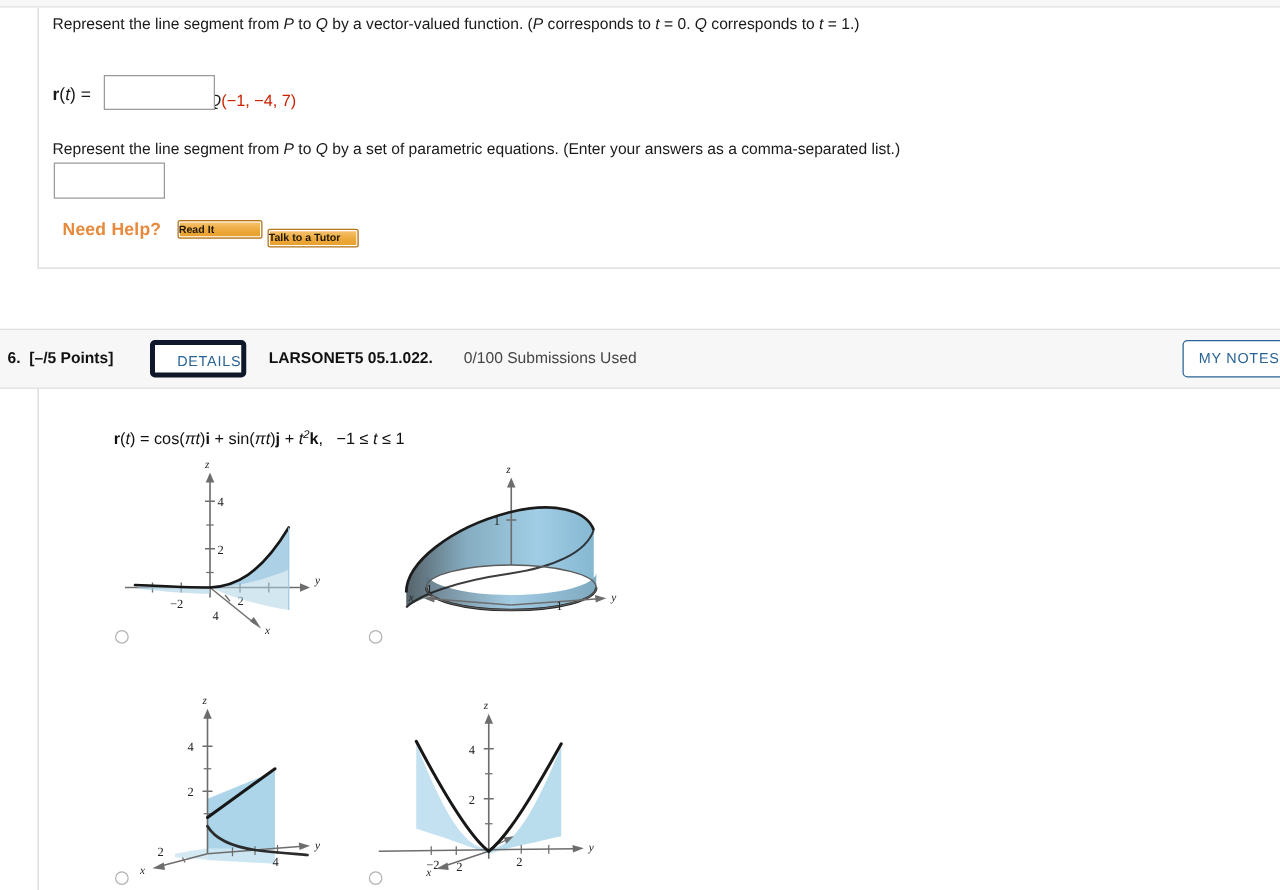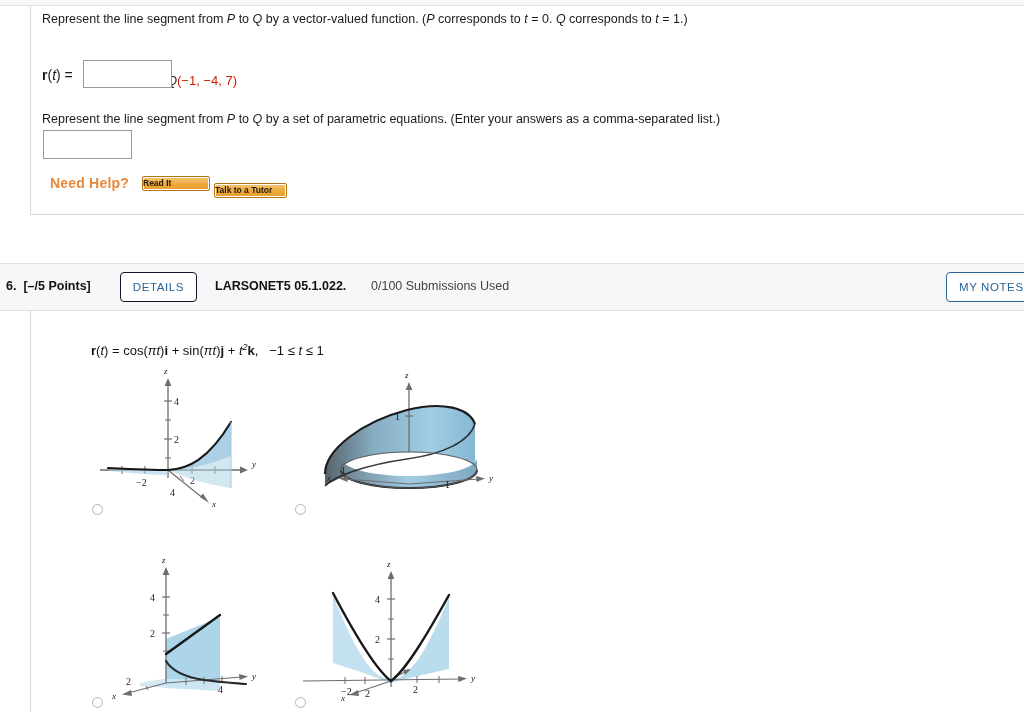--- a/index.html
+++ b/index.html
@@ -92,27 +92,27 @@
     box-sizing:border-box;
   }
   .qnum{
     position:absolute;left:6px;top:279px;
     font-size:12.5px;font-weight:bold;color:#111;white-space:nowrap;
   }
   .details-btn{
     position:absolute;left:120px;top:272px;
     width:77px;height:30px;
     box-sizing:border-box;
-    border:1px solid #0f172a;
+    border:4px solid #0f172a;
     border-radius:4px;
     background:#ffffff;
     color:#2a6496;
     font-size:11.5px;
     letter-spacing:0.6px;
-    text-align:center;
+    text-align:right;
     line-height:28px;
     white-space:nowrap;
   }
   .qcode{
     position:absolute;left:215px;top:279px;
     font-size:12.5px;font-weight:bold;color:#111;white-space:nowrap;
   }
   .qsubs{
     position:absolute;left:371px;top:279px;
     font-size:12.5px;color:#444;white-space:nowrap;

